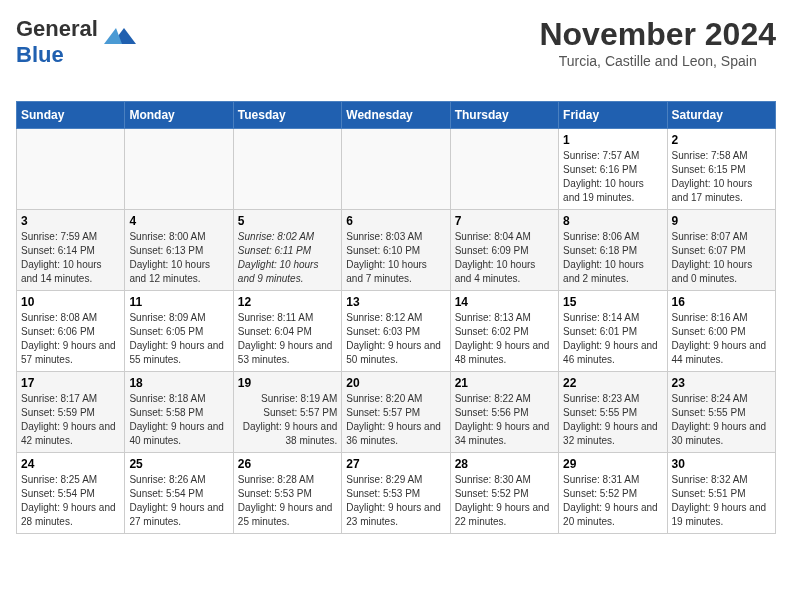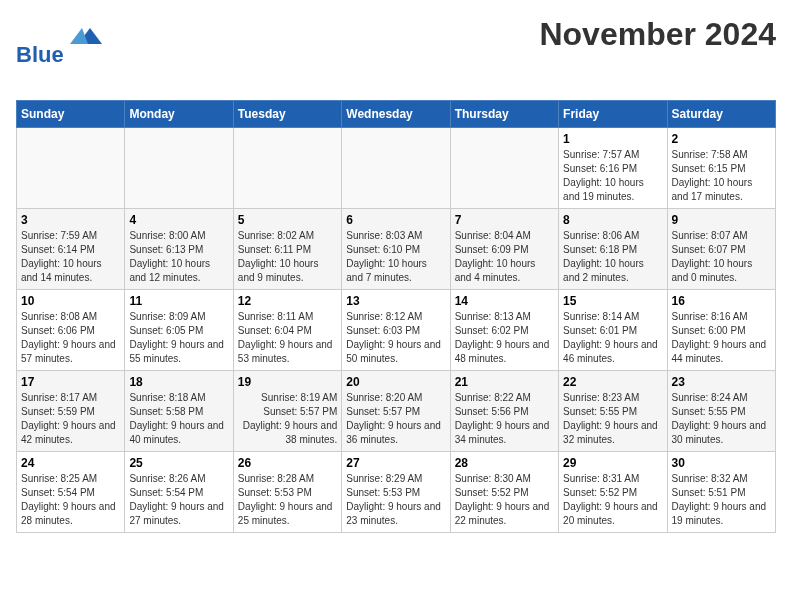--- a/index.html
+++ b/index.html
@@ -73,33 +73,34 @@
       background: #f9f9f9;
     }
   </style>
 </head>
 <body>
 
 <div class="header-area">
   <div class="logo">
     <div style="display:flex;align-items:center;gap:4px;">
       <div style="font-size:22px;font-weight:bold;color:#333;">
-        <br>
+        <span style="color:#333;">General</span><br>
         <span style="color:#2060b0;font-size:22px;font-weight:bold;">Blue</span>
       </div>
       <div style="margin-left:2px;margin-top:-10px;">
         <svg width="32" height="22" viewBox="0 0 32 22">
           <polygon points="8,20 20,4 32,20" fill="#2060b0"></polygon>
           <polygon points="0,20 12,4 18,20" fill="#4a9ad4"></polygon>
         </svg>
       </div>
     </div>
   </div>
   <div class="title-block">
     <div class="month-title">November 2024</div>
+    <div class="location-title">Turcia, Castille and Leon, Spain</div>
   </div>
 </div>
 
 <table>
   <thead>
     <tr>
     <th>Sunday</th>
         <th>Monday</th>
         <th>Tuesday</th>
         <th>Wednesday</th>
@@ -136,21 +137,21 @@
 Daylight: 10 hours and 14 minutes.</div>
         </td>
         <td>
           <div class="day-num">4</div>
           <div class="day-detail" style="white-space: pre-line;">Sunrise: 8:00 AM
 Sunset: 6:13 PM
 Daylight: 10 hours and 12 minutes.</div>
         </td>
         <td>
           <div class="day-num">5</div>
-          <div class="day-detail" style="white-space: pre-line;">Sunrise: 8:02 AM
+          <div class="day-detail" style="white-space: pre-line; font-style: italic;">Sunrise: 8:02 AM
 Sunset: 6:11 PM
 Daylight: 10 hours and 9 minutes.</div>
         </td>
         <td>
           <div class="day-num">6</div>
           <div class="day-detail" style="white-space: pre-line;">Sunrise: 8:03 AM
 Sunset: 6:10 PM
 Daylight: 10 hours and 7 minutes.</div>
         </td>
         <td>

